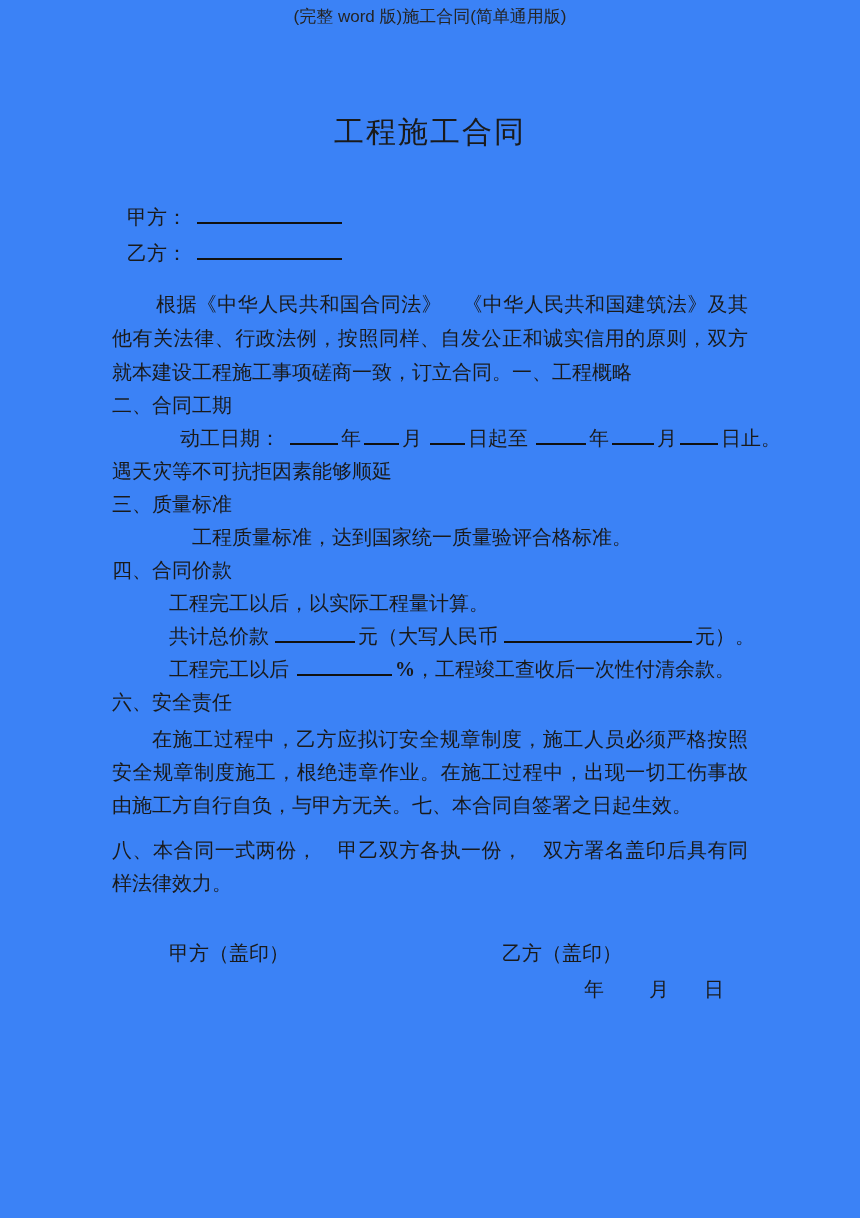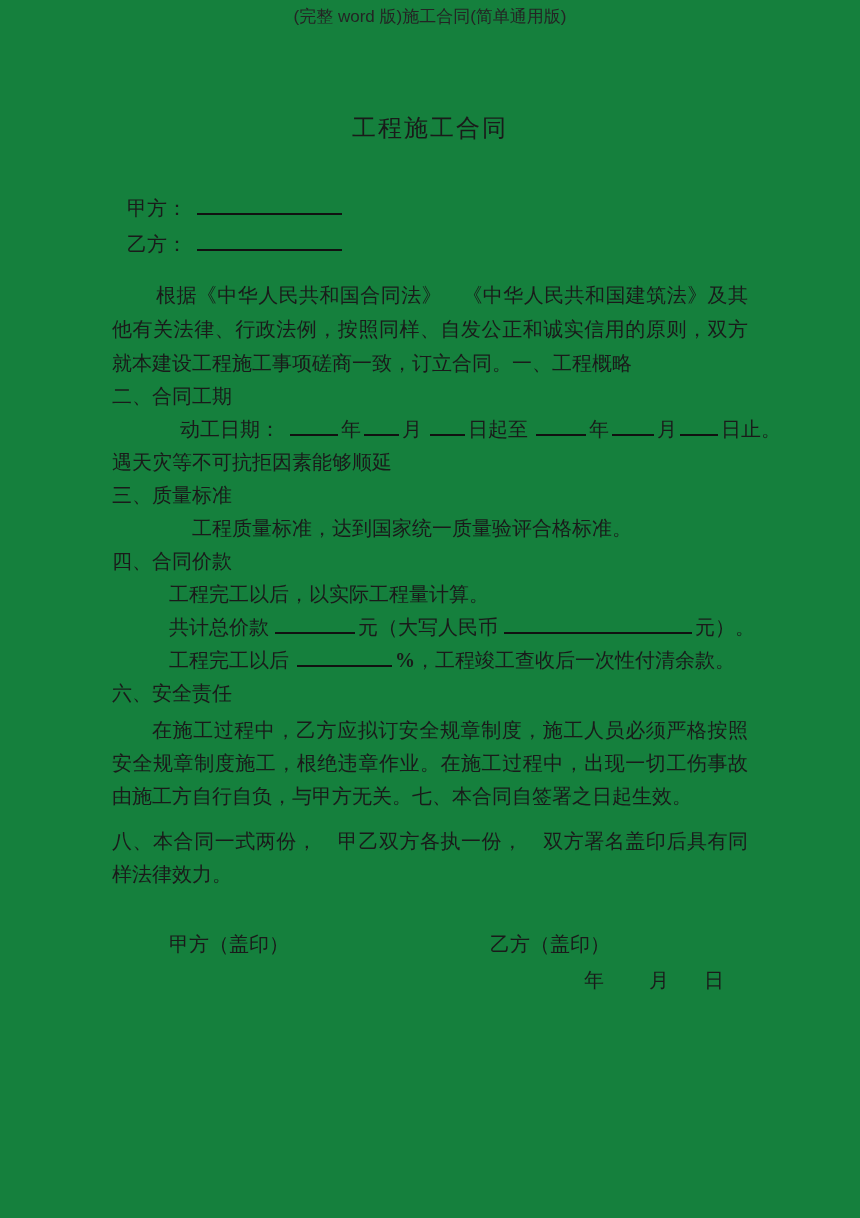--- a/index.html
+++ b/index.html
@@ -5,34 +5,34 @@
   * { box-sizing: border-box; }
   html, body { margin: 0; padding: 0; }
   body {
     width: 860px;
     height: 1218px;
     background: #ffffff;
     color: #1a1a1a;
     font-family: "Liberation Serif", "DejaVu Serif", serif;
     overflow: hidden;
   }
-  .page { width: 860px; height: 1218px; background: #15803d; position: relative; }
+  .page { width: 860px; height: 1218px; background: #3b82f6; position: relative; }
 
   .page-header {
     padding-top: 5px;
     text-align: center;
     font-family: "Liberation Sans", "DejaVu Sans", sans-serif;
     font-size: 17px;
     color: #242424;
   }
 
   .doc-title {
     margin: 84px 0 0 0;
     text-align: center;
-    font-size: 24px;
+    font-size: 30px;
     font-weight: normal;
     letter-spacing: 2px;
   }
 
   .content { padding: 0 112px; font-size: 20px; }
 
   .line { line-height: 33px; white-space: nowrap; }
   .heading { line-height: 33px; }
 
   .blank {
@@ -69,21 +69,21 @@
   }
 
   .copies-par {
     margin: 12px 0 0 0;
     line-height: 33px;
     text-align: justify;
   }
 
   .sig-row { position: relative; margin-top: 40px; height: 36px; }
   .sig-a { position: absolute; left: 57px; }
-  .sig-b { position: absolute; left: 378px; }
+  .sig-b { position: absolute; left: 390px; }
 
   .date-row { position: relative; height: 33px; }
   .date-year  { position: absolute; left: 472px; }
   .date-month { position: absolute; left: 537px; }
   .date-day   { position: absolute; left: 592px; }
 </style>
 </head>
 <body>
 
 <div class="page">

